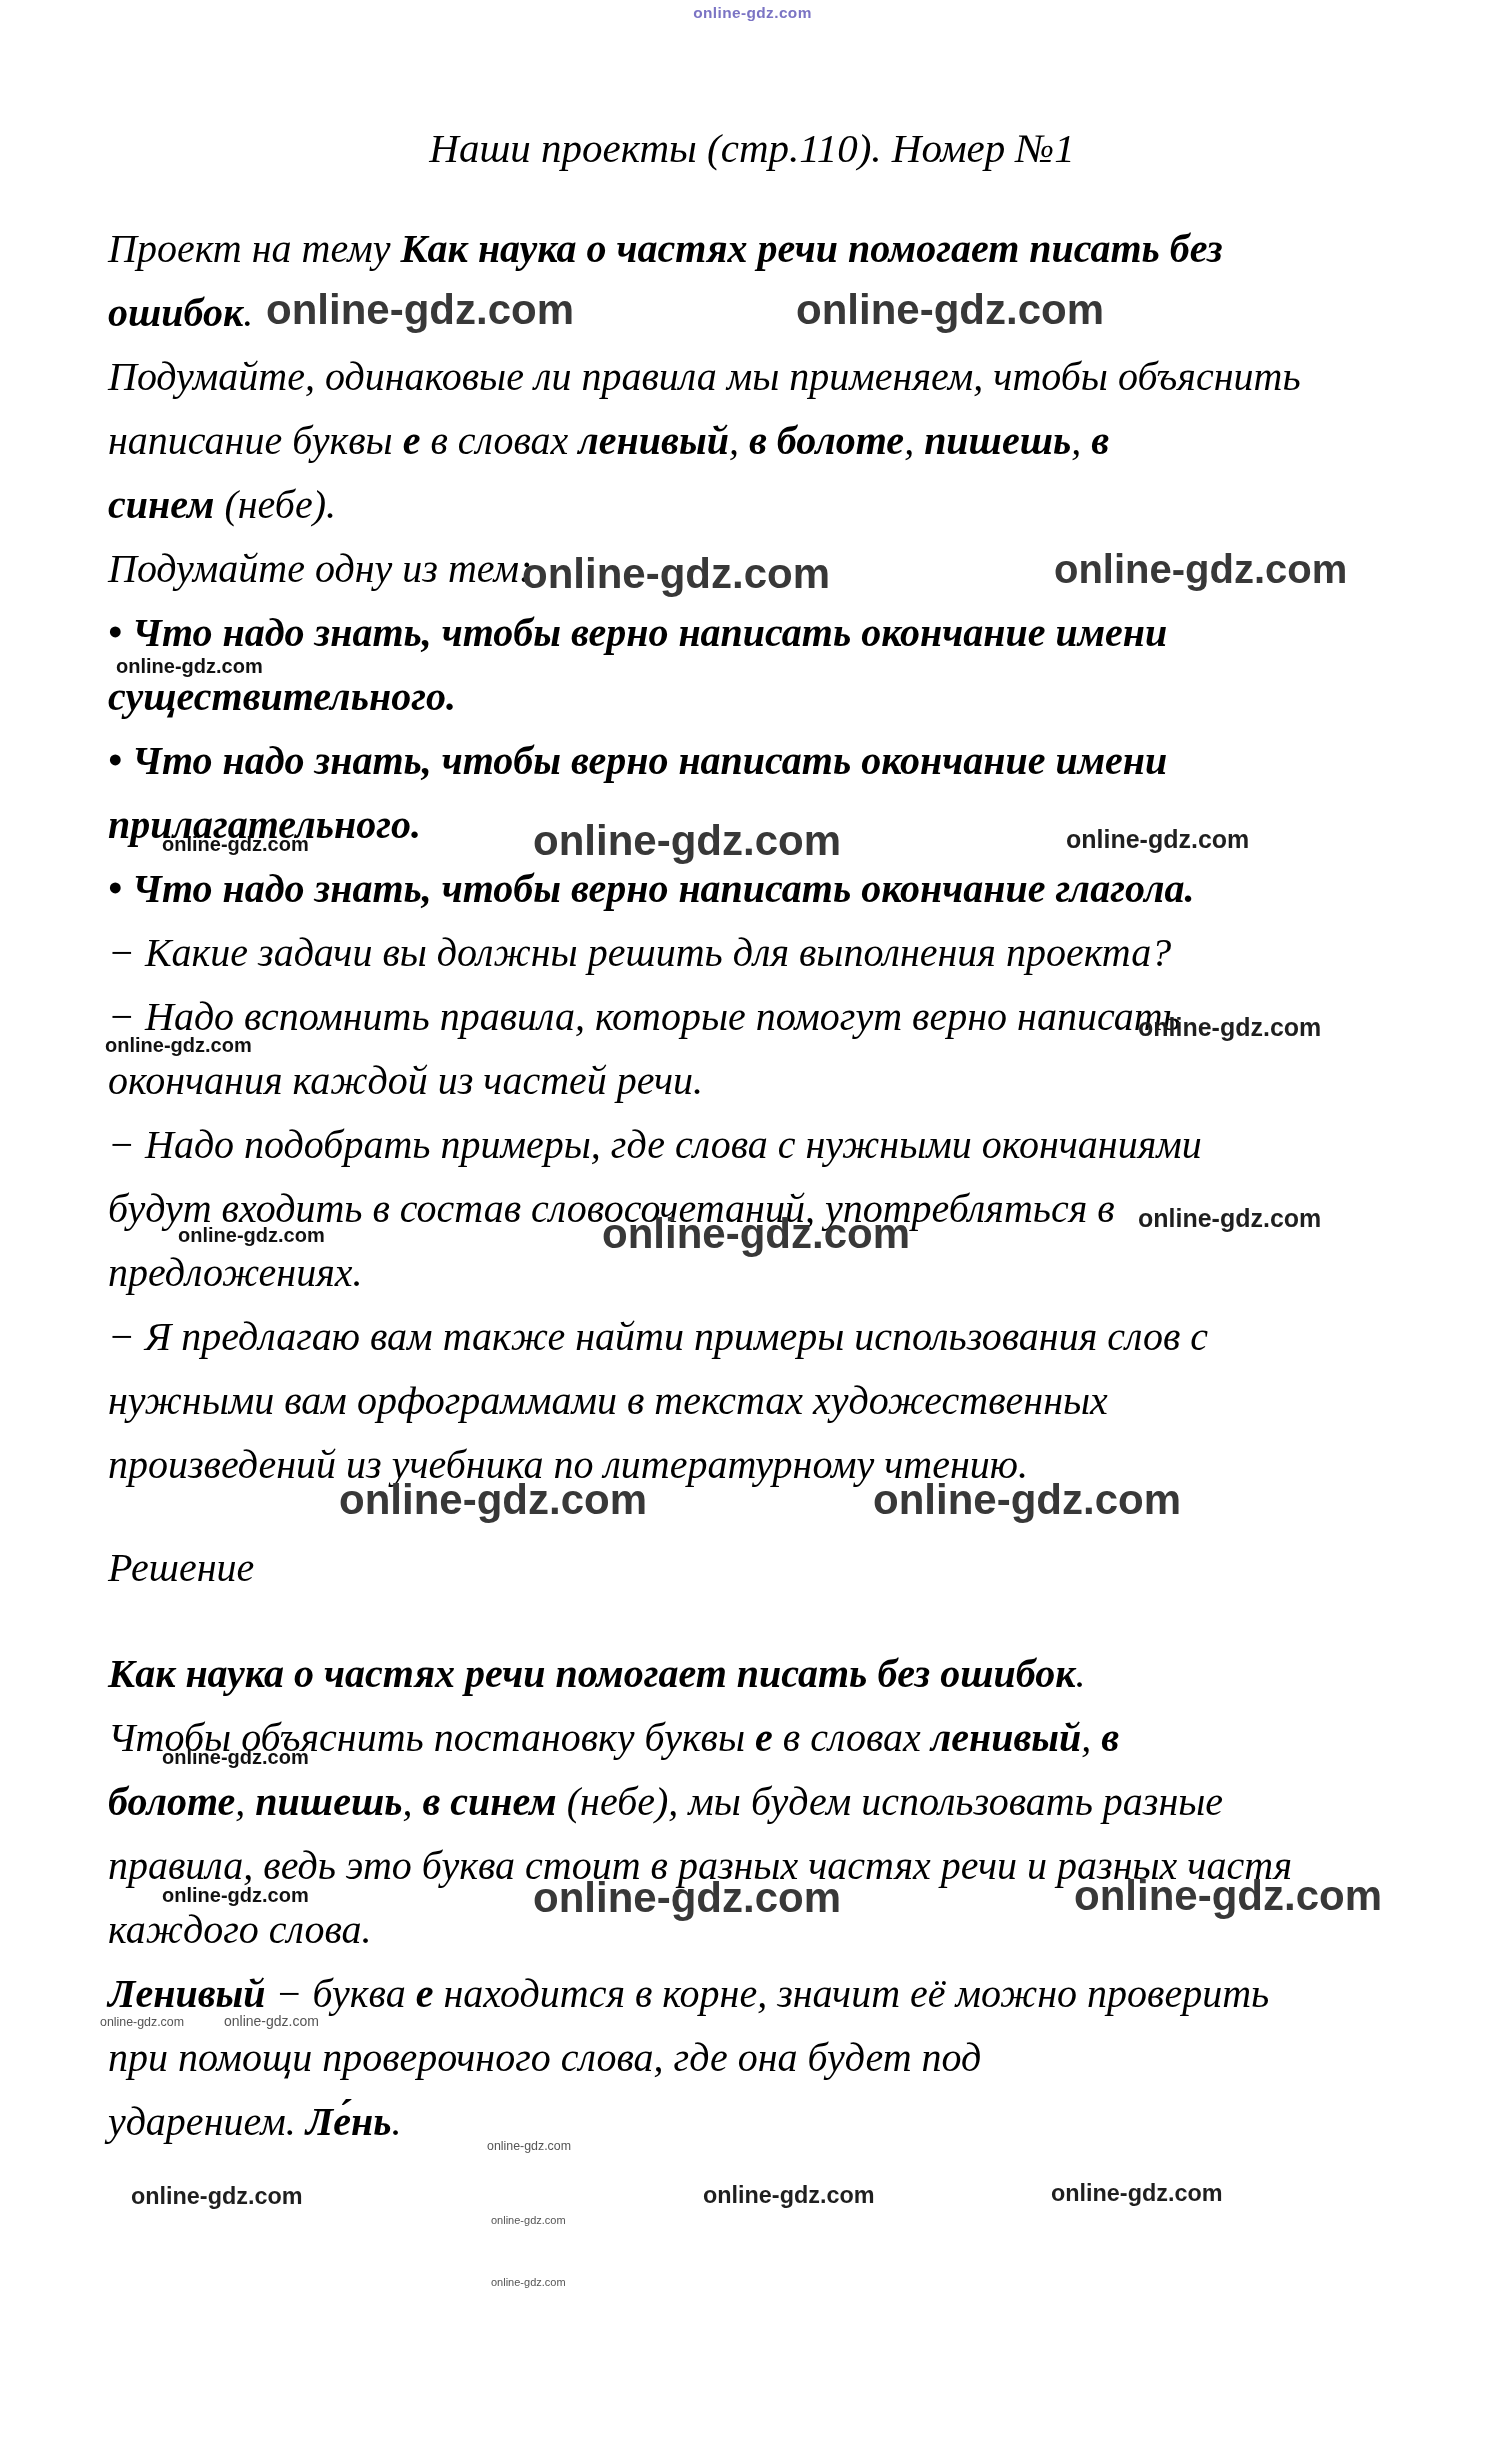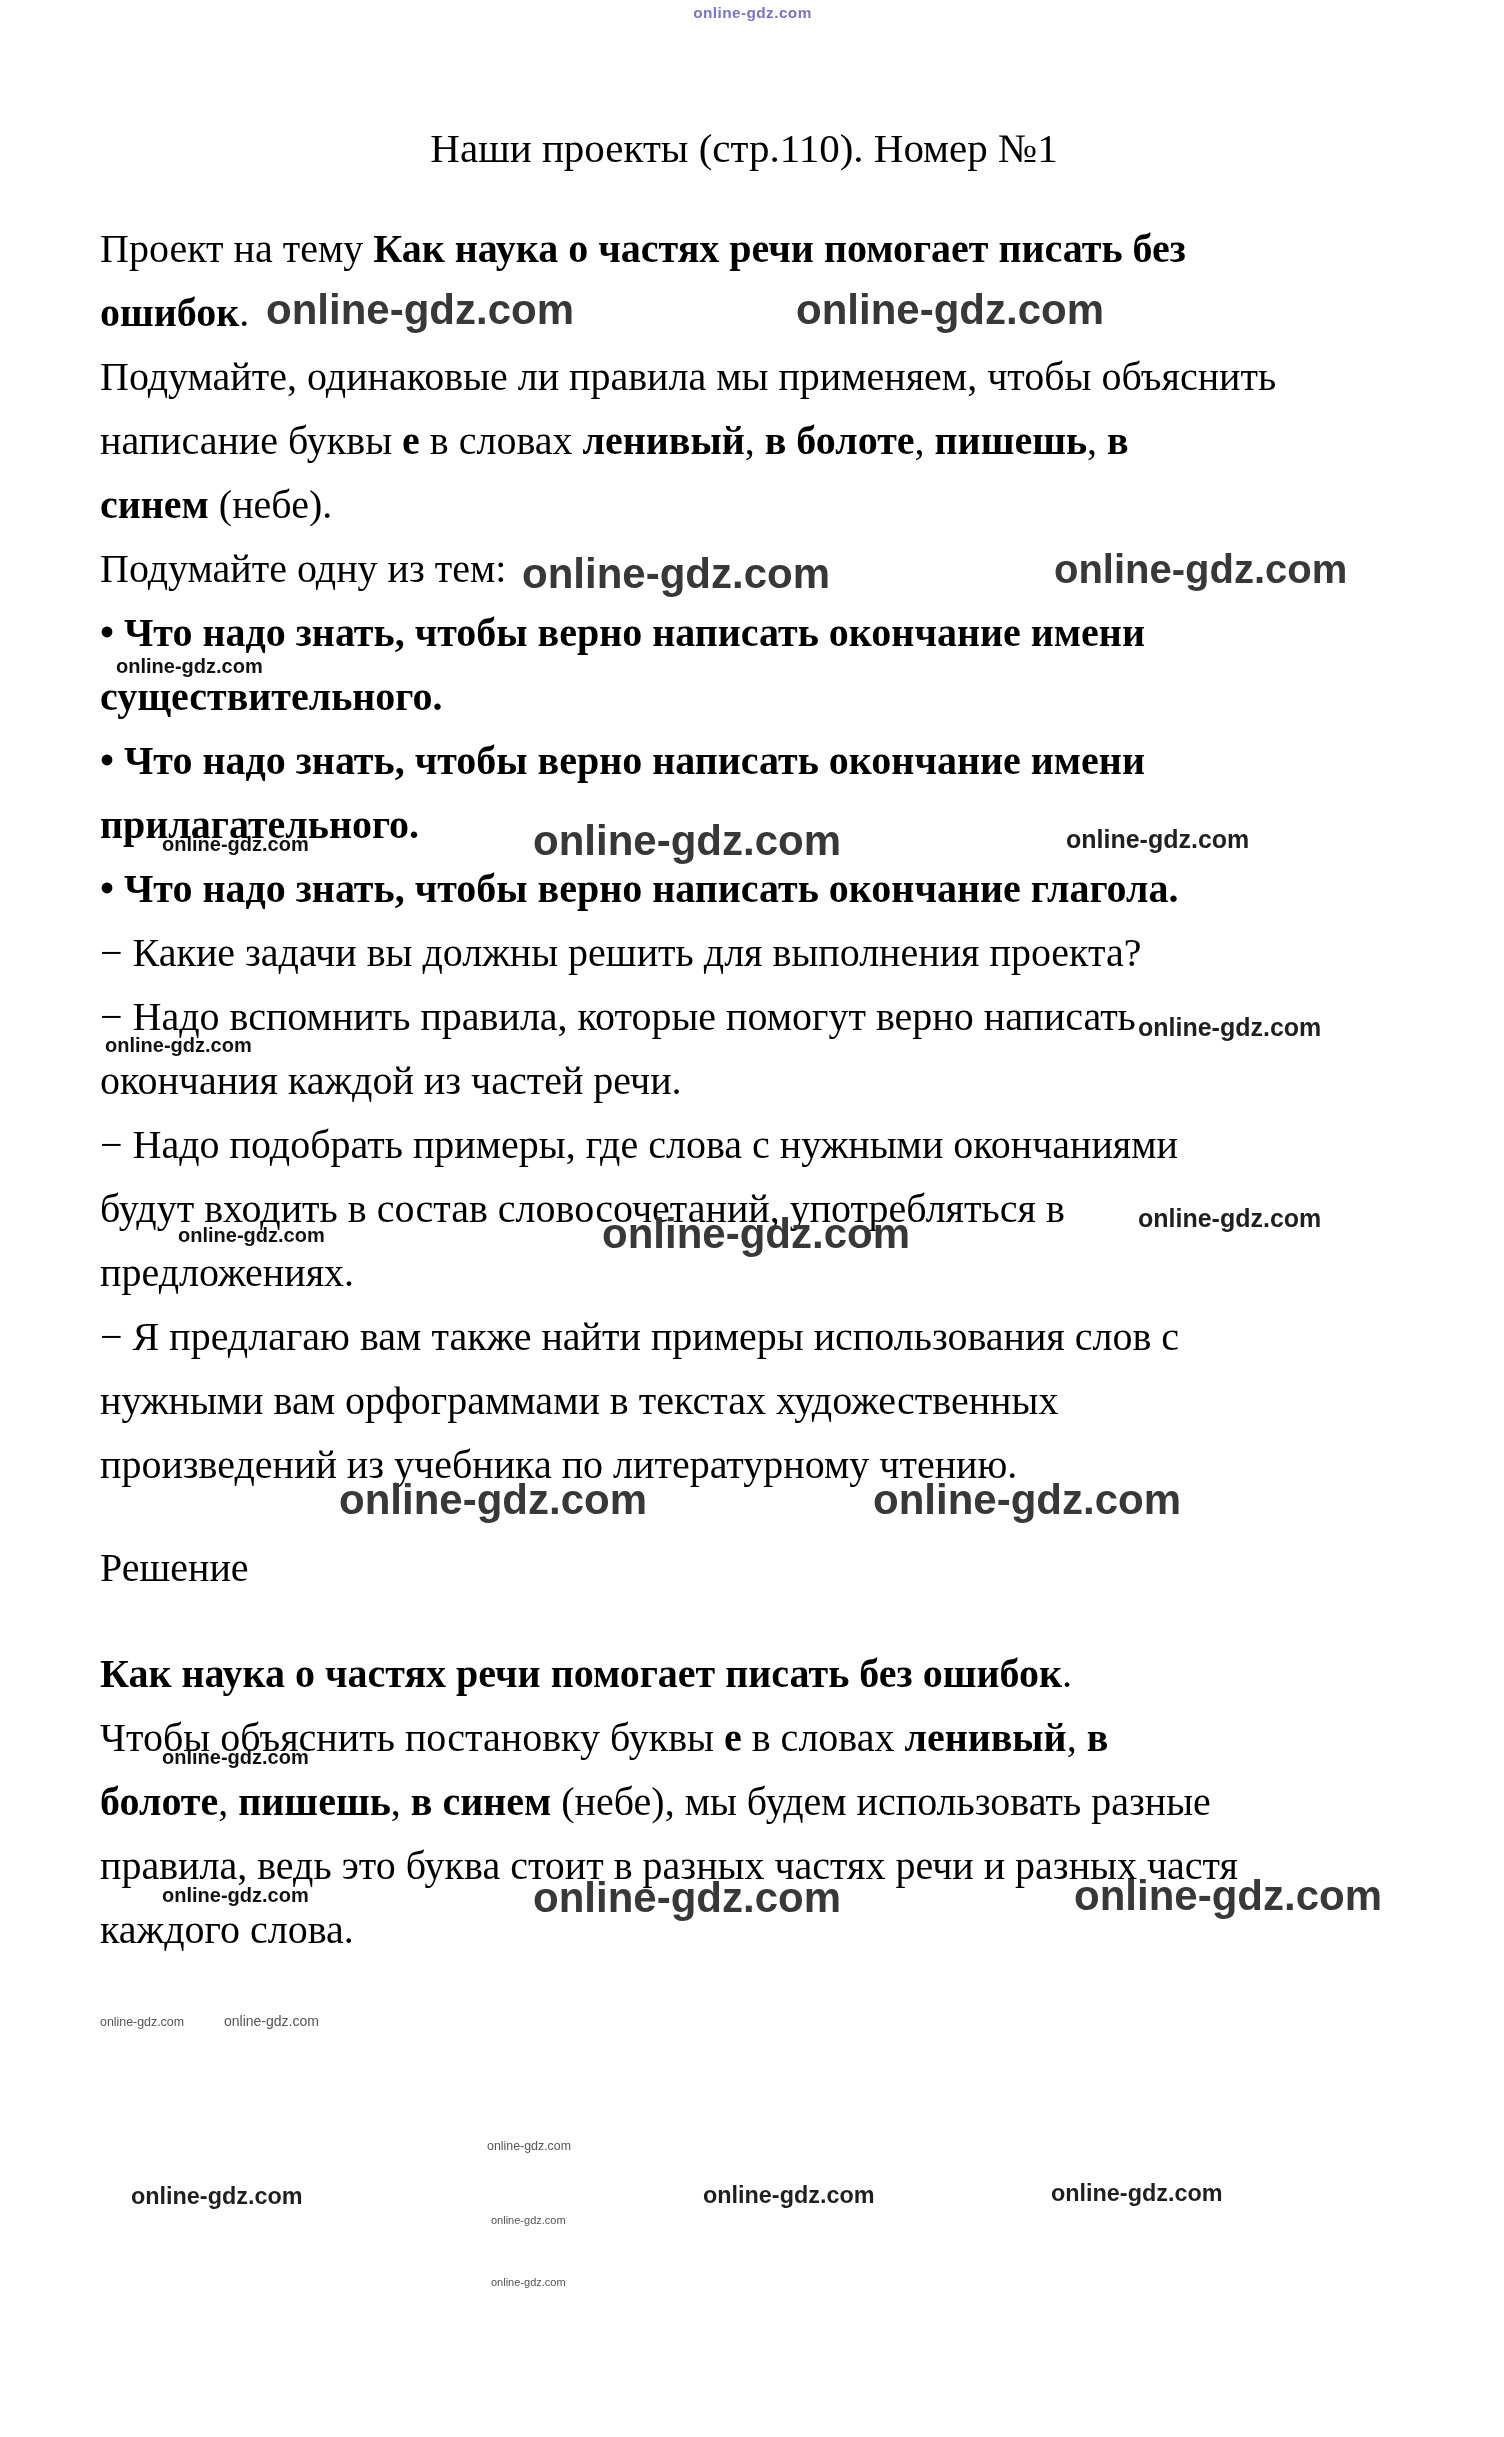--- a/index.html
+++ b/index.html
@@ -19,25 +19,26 @@
     text-align: center;
     font-family: "Liberation Sans", sans-serif;
     font-size: 15.4px;
     font-weight: bold;
     color: #7b74c4;
     letter-spacing: 0.4px;
   }
 
   .doc {
     position: absolute;
-    left: 100px;
+    left: 108px;
     top: 116px;
     width: 1375px;
     font-size: 40px;
     line-height: 64px;
+    font-style: italic;
   }
   .block { white-space: pre-wrap; }
   .block b { font-weight: bold; }
 
   [data-name="page-title"] {
     width: 1288px;
     text-align: center;
     font-size: 41px;
     margin-bottom: 37px;
   }
@@ -85,20 +86,23 @@
 предложениях.</span></p>
       <p class="block" data-name="answer-paragraph-3"><span data-name="text">− Я предлагаю вам также найти примеры использования слов с
 нужными вам орфограммами в текстах художественных
 произведений из учебника по литературному чтению.</span></p>
       <p class="block" data-name="solution-label"><span data-name="text">Решение</span></p>
       <p class="block" data-name="solution-heading"><b data-name="bold-text">Как наука о частях речи помогает писать без ошибок</b><span data-name="text">.</span></p>
       <p class="block" data-name="solution-paragraph-1"><span data-name="text">Чтобы объяснить постановку буквы </span><b data-name="bold-text">е</b><span data-name="text"> в словах </span><b data-name="bold-text">ленивый</b><span data-name="text">, </span><b data-name="bold-text">в
 болоте</b><span data-name="text">, </span><b data-name="bold-text">пишешь</b><span data-name="text">, </span><b data-name="bold-text">в синем</b><span data-name="text"> (небе), мы будем использовать разные
 правила, ведь это буква стоит в разных частях речи и разных частя
 каждого слова.</span></p>
+      <p class="block" data-name="solution-paragraph-2"><b data-name="bold-text">Ленивый</b><span data-name="text"> − буква </span><b data-name="bold-text">е</b><span data-name="text"> находится в корне, значит её можно проверить
+при помощи проверочного слова, где она будет под
+ударением. </span><b data-name="bold-text">Ле́нь</b><span data-name="text">.</span></p>
     </div>
   <div class="wm-layer" data-name="watermark-layer">
       <span class="wm wm-xl" data-name="watermark-text" style="left: 266px; top: 286px; font-size: 42px;">online-gdz.com</span>
       <span class="wm wm-xl" data-name="watermark-text" style="left: 796px; top: 286px; font-size: 42px;">online-gdz.com</span>
       <span class="wm wm-xl" data-name="watermark-text" style="left: 522px; top: 550px; font-size: 42px;">online-gdz.com</span>
       <span class="wm wm-xl" data-name="watermark-text" style="left: 1054px; top: 547px; font-size: 40px;">online-gdz.com</span>
       <span class="wm wm-sm" data-name="watermark-text" style="left: 116px; top: 655px; font-size: 20px;">online-gdz.com</span>
       <span class="wm wm-sm" data-name="watermark-text" style="left: 162px; top: 833px; font-size: 20px;">online-gdz.com</span>
       <span class="wm wm-xl" data-name="watermark-text" style="left: 533px; top: 817px; font-size: 42px;">online-gdz.com</span>
       <span class="wm wm-md" data-name="watermark-text" style="left: 1066px; top: 825px; font-size: 25px;">online-gdz.com</span>

